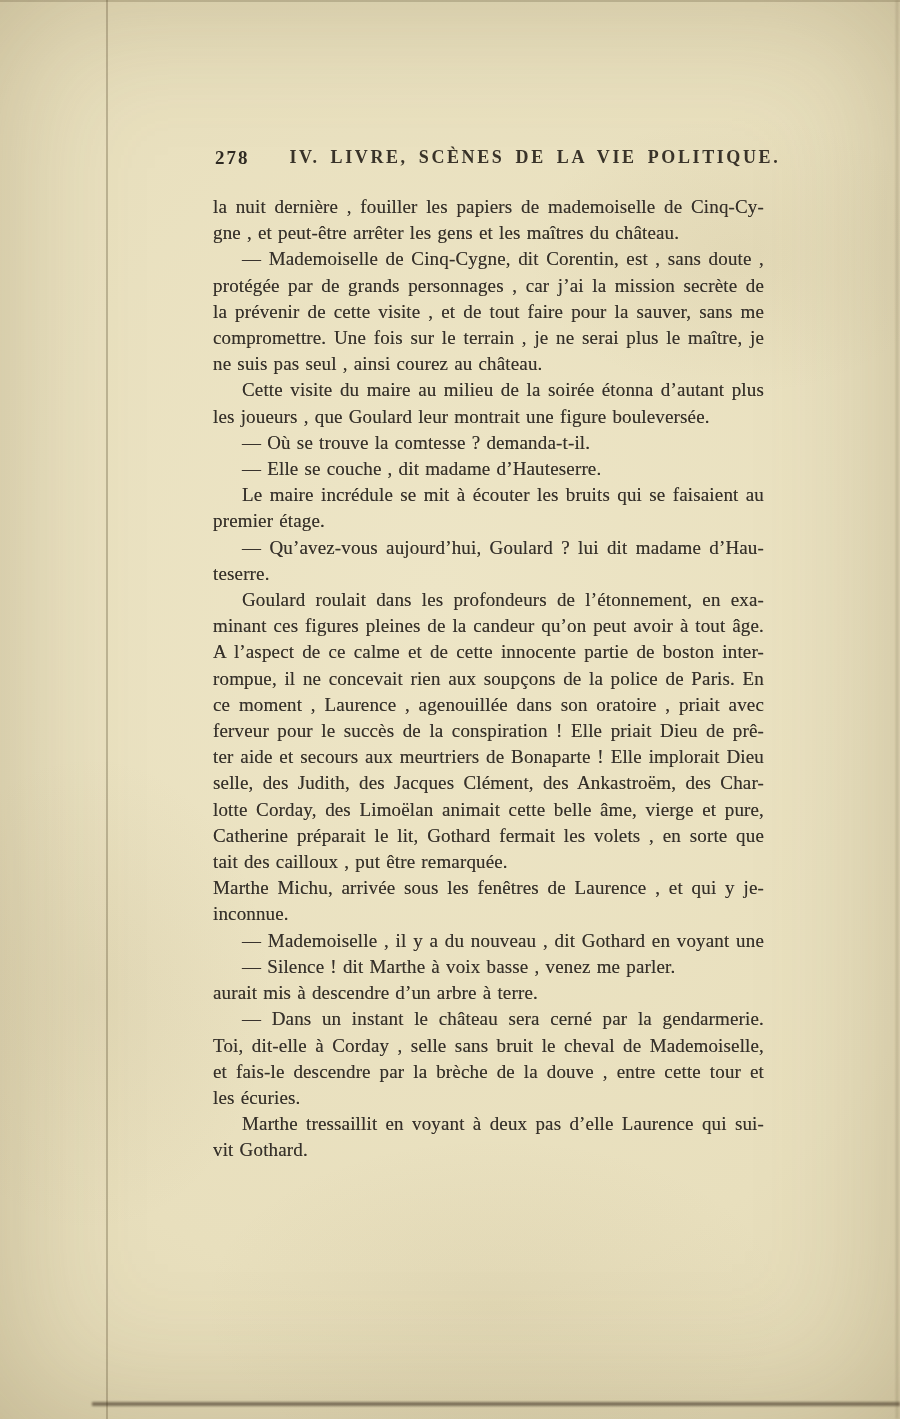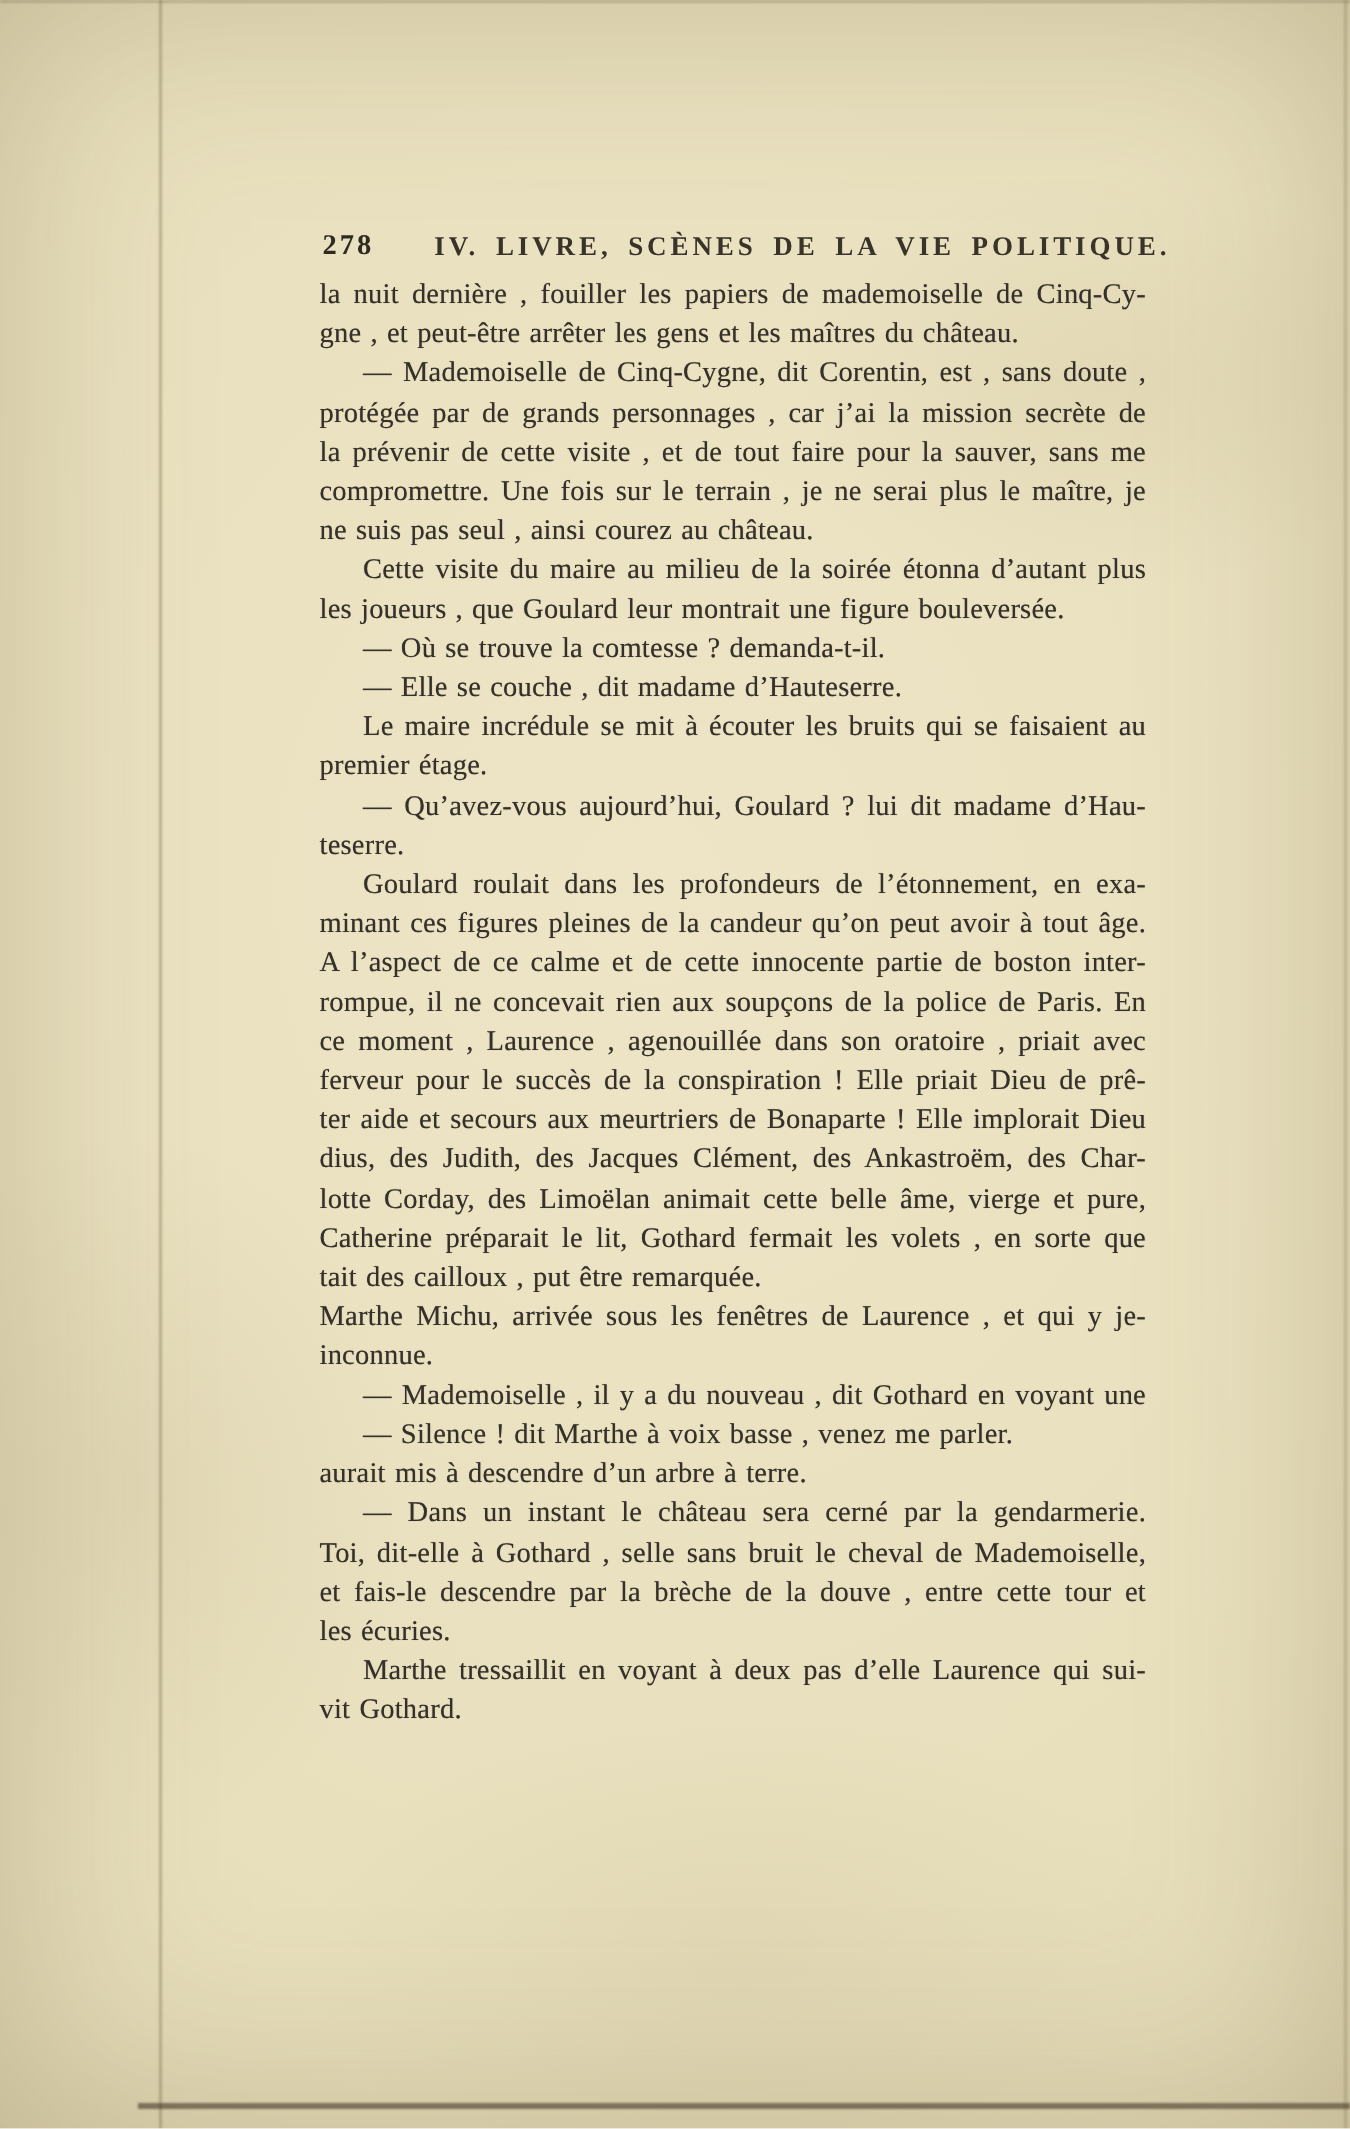--- a/index.html
+++ b/index.html
@@ -43,22 +43,22 @@
   .scan-edge-bottom {
     position: absolute; left: 92px; top: 1402px; right: 0; height: 4px;
     background: rgba(62, 50, 36, 0.60);
     filter: blur(0.8px);
   }
   .content {
     position: absolute; left: 213px; top: 147px; width: 551px;
     color: var(--ink, #35302a);
   }
   .header {
-    display: flex; align-items: flex-end;
-    height: 28px; margin-bottom: 9px;
+    display: flex; align-items: flex-start;
+    height: 28px; margin-bottom: 19px;
   }
   .pagenum {
     font-size: 19px; font-weight: 700; letter-spacing: 2px;
     margin-left: 2px; margin-right: 40px;
     color: #2f2a22;
   }
   .running-title {
     font-size: 18px; font-weight: 700;
     letter-spacing: 2.6px; word-spacing: 4px;
     color: #393329;
@@ -107,30 +107,30 @@
         <div class="line end">premier étage.</div>
         <div class="line indent">— Qu’avez-vous aujourd’hui, Goulard ? lui dit madame d’Hau-</div>
         <div class="line end">teserre.</div>
         <div class="line indent">Goulard roulait dans les profondeurs de l’étonnement, en exa-</div>
         <div class="line">minant ces figures pleines de la candeur qu’on peut avoir à tout âge.</div>
         <div class="line">A l’aspect de ce calme et de cette innocente partie de boston inter-</div>
         <div class="line">rompue, il ne concevait rien aux soupçons de la police de Paris. En</div>
         <div class="line">ce moment , Laurence , agenouillée dans son oratoire , priait avec</div>
         <div class="line">ferveur pour le succès de la conspiration ! Elle priait Dieu de prê-</div>
         <div class="line">ter aide et secours aux meurtriers de Bonaparte ! Elle implorait Dieu</div>
-        <div class="line">dius, des Judith, des Jacques Clément, des Ankastroëm, des Char-</div>
+        <div class="line">selle, des Judith, des Jacques Clément, des Ankastroëm, des Char-</div>
         <div class="line">lotte Corday, des Limoëlan animait cette belle âme, vierge et pure,</div>
         <div class="line">Catherine préparait le lit, Gothard fermait les volets , en sorte que</div>
         <div class="line end">tait des cailloux , put être remarquée.</div>
         <div class="line">Marthe Michu, arrivée sous les fenêtres de Laurence , et qui y je-</div>
         <div class="line end">inconnue.</div>
         <div class="line indent">— Mademoiselle , il y a du nouveau , dit Gothard en voyant une</div>
         <div class="line indent end">— Silence ! dit Marthe à voix basse , venez me parler.</div>
         <div class="line end">aurait mis à descendre d’un arbre à terre.</div>
         <div class="line indent">— Dans un instant le château sera cerné par la gendarmerie.</div>
-        <div class="line">Toi, dit-elle à Gothard , selle sans bruit le cheval de Mademoiselle,</div>
+        <div class="line">Toi, dit-elle à Corday , selle sans bruit le cheval de Mademoiselle,</div>
         <div class="line">et fais-le descendre par la brèche de la douve , entre cette tour et</div>
         <div class="line end">les écuries.</div>
         <div class="line indent">Marthe tressaillit en voyant à deux pas d’elle Laurence qui sui-</div>
         <div class="line end">vit Gothard.</div>
       </div>
   </div>
 </div>
 
 </body></html>

